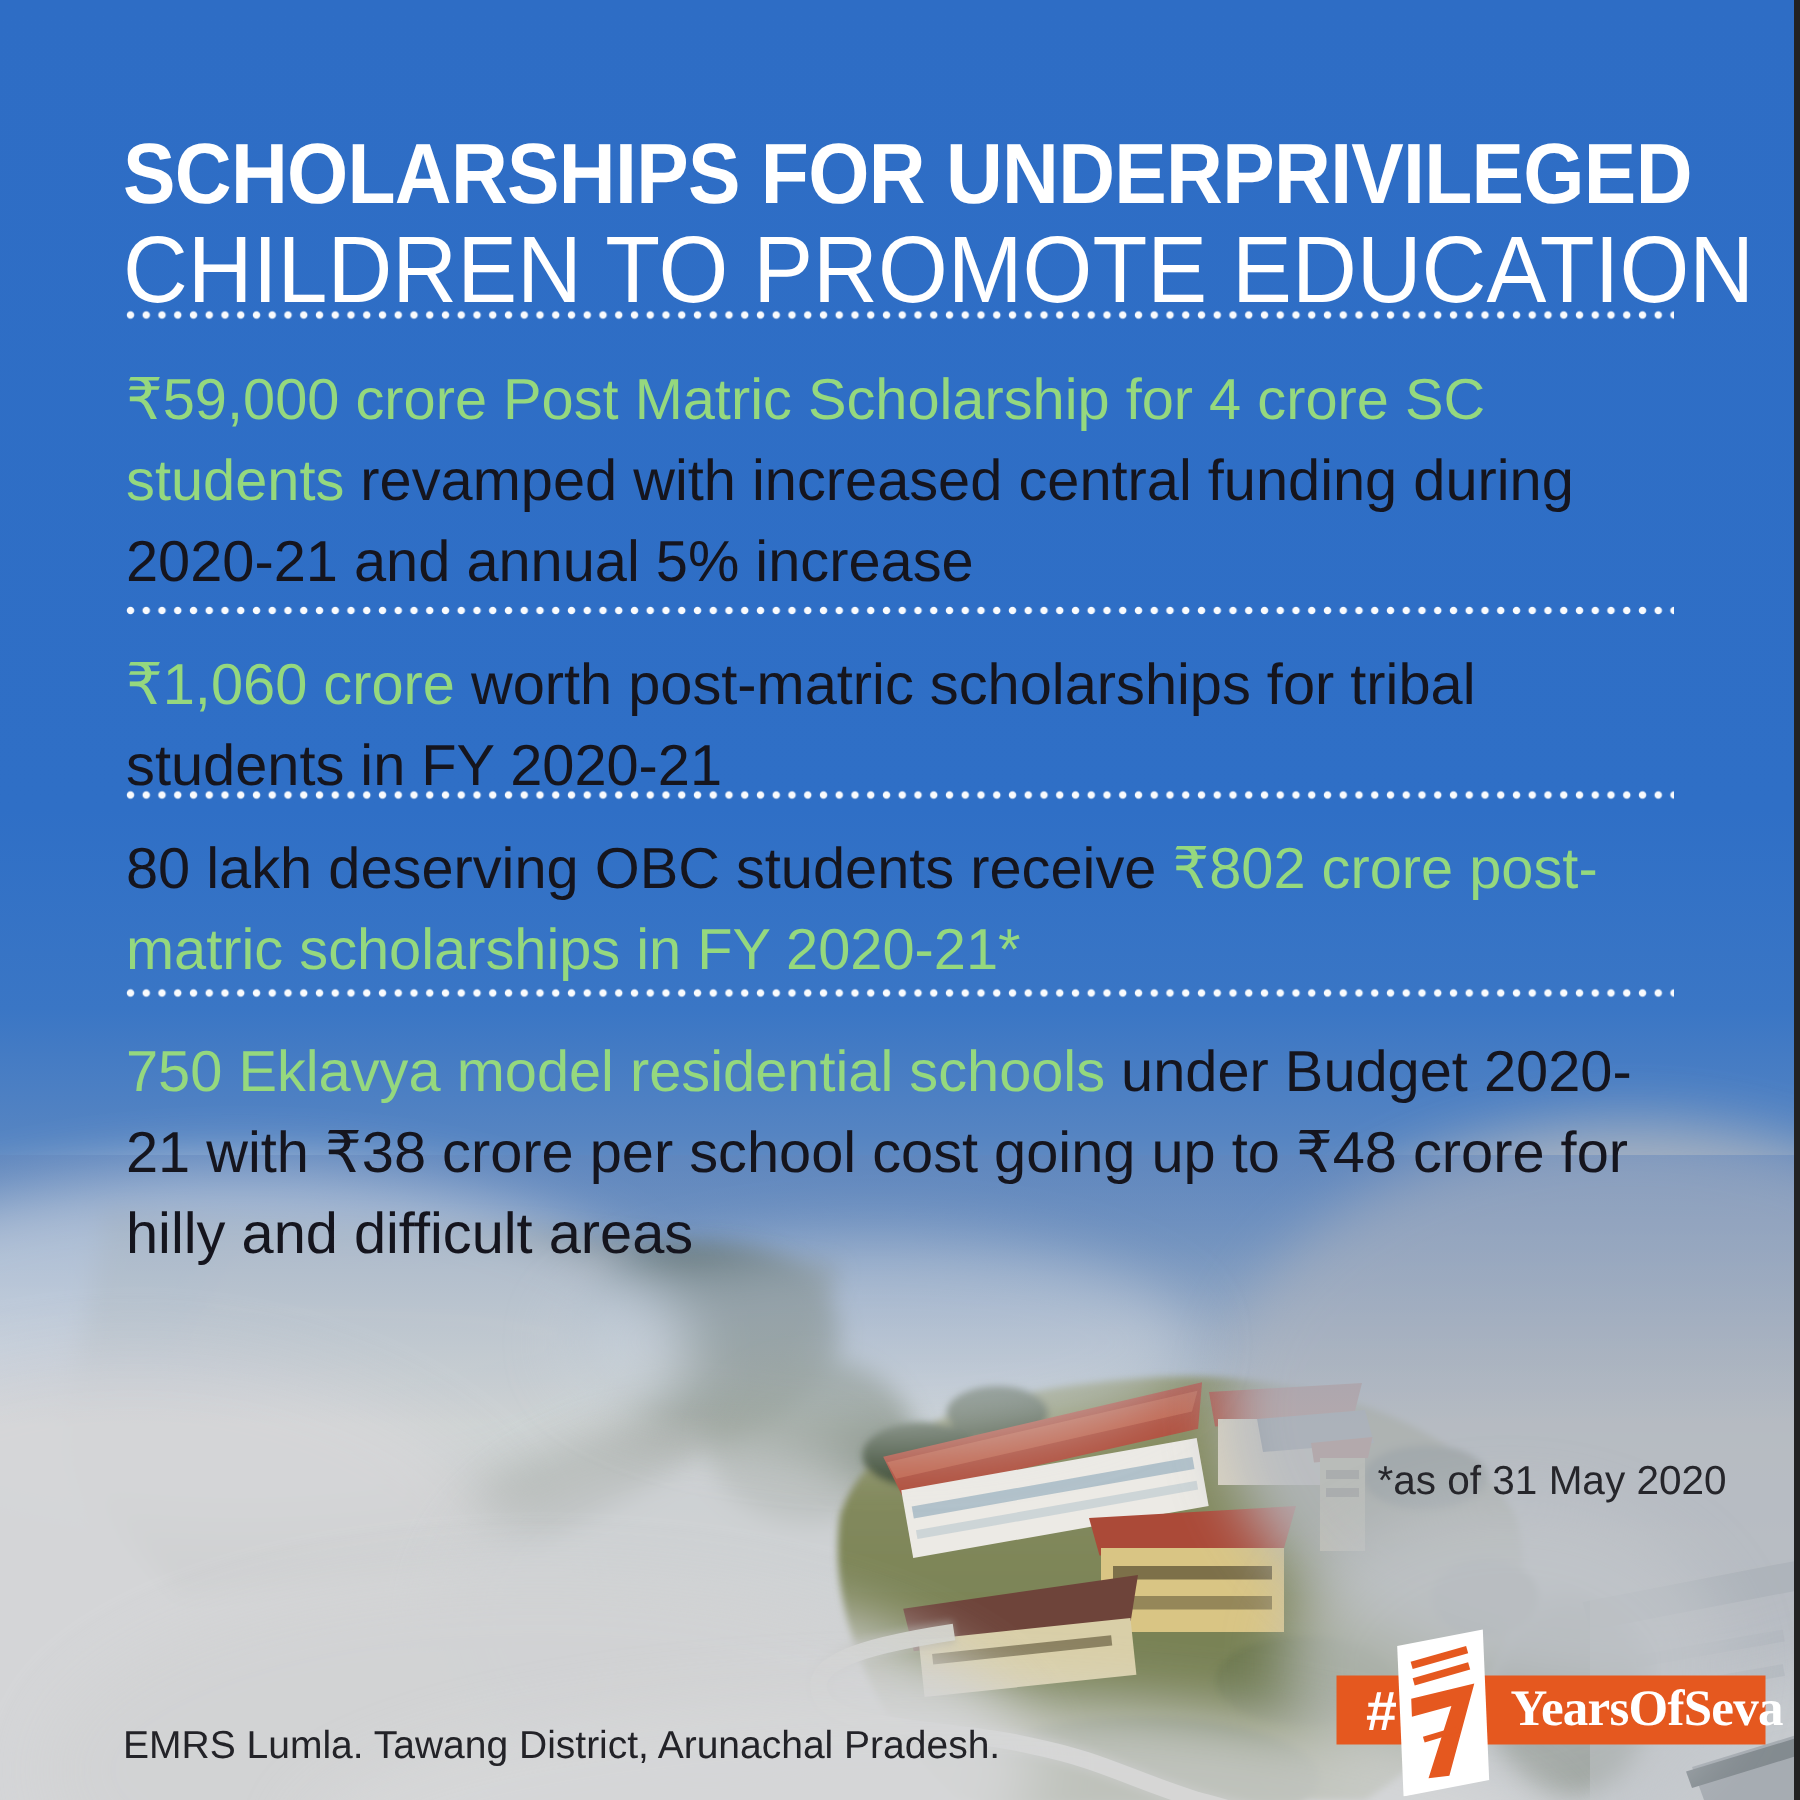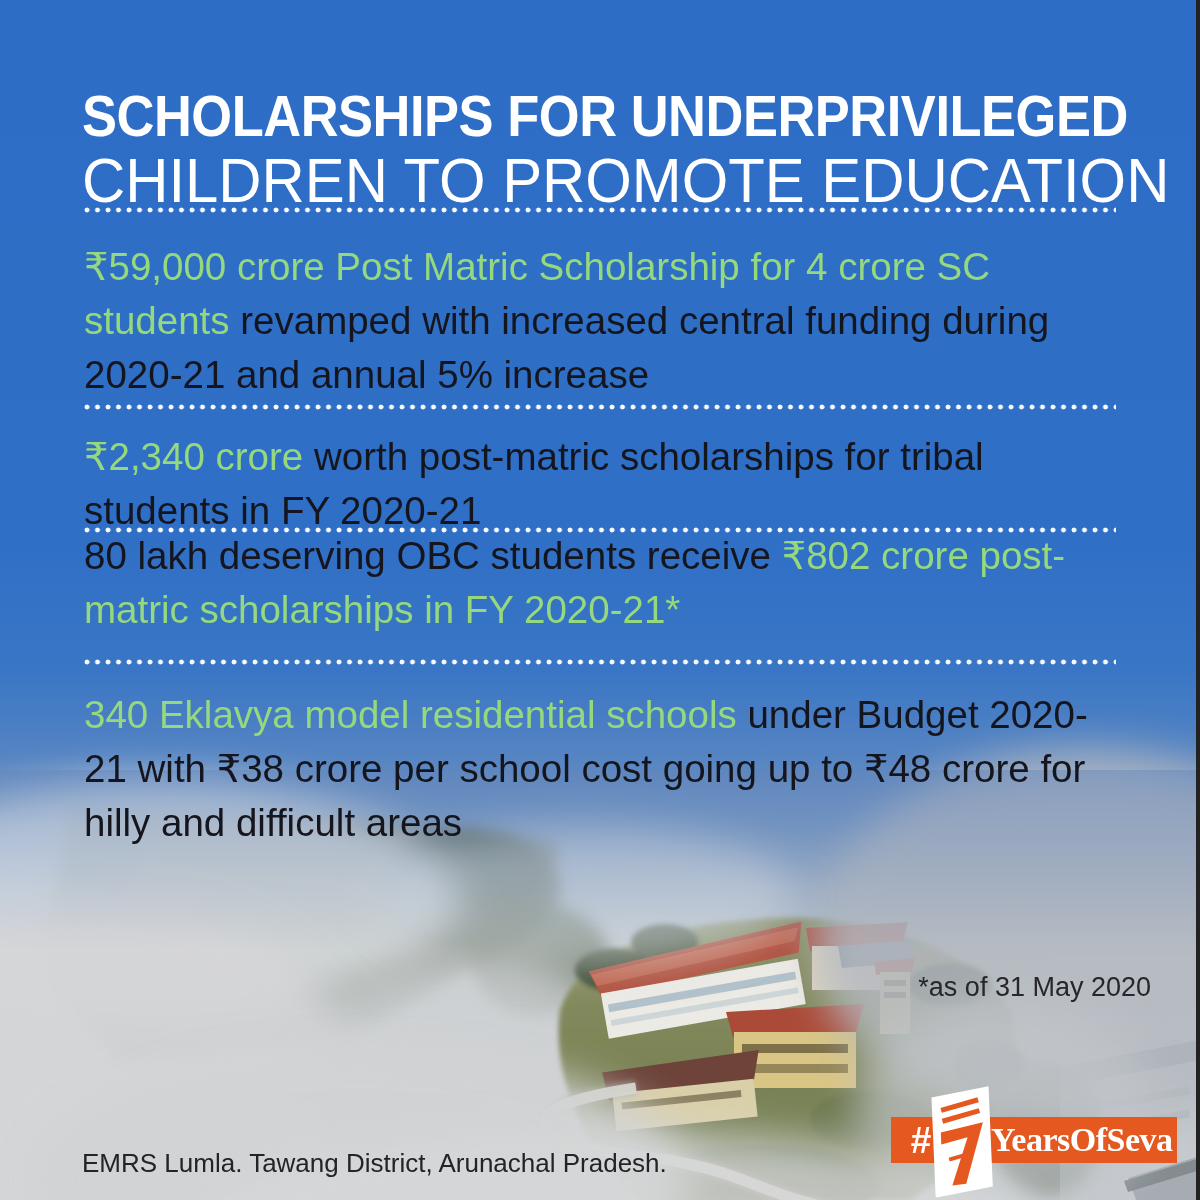--- a/index.html
+++ b/index.html
@@ -41,40 +41,40 @@
     background-image:radial-gradient(circle at 3px 3px, rgba(255,255,255,.97) 2.1px, rgba(255,255,255,0) 2.8px);
     background-size:10.5px 6px;background-repeat:repeat-x;
   }
   .sep1{top:207px}.sep2{top:404px}.sep3{top:527px}.sep4{top:659px}
   .fact{
     position:absolute;left:82px;width:1008px;margin:2px;
     font-size:38.5px;line-height:54px;font-weight:500;
   }
   .fact .hl{color:var(--green);}
   .fact .dk{color:var(--dark);}
-  .f0{top:238px}.f1{top:428px}.f2{top:527px}.f3{top:686px}
+  .f0{top:238px}.f1{top:428px}.f2{top:551px}.f3{top:686px}
   .footnote{
     position:absolute;right:45px;top:972px;font-size:27px;color:#26262b;
     letter-spacing:0px;
   }
   .caption{
     position:absolute;left:82px;top:1148px;font-size:26px;color:#232328;
   }
   .logo{position:absolute;left:891px;top:1088px;width:296px;height:112px;}
   .logo .banner{
     position:absolute;left:0;top:29px;width:286px;height:46px;
     background:var(--orange);
   }
   .logo .hash{
     position:absolute;left:10px;top:32px;width:40px;height:42px;
     color:var(--white);font-weight:700;font-size:37px;line-height:42px;text-align:center;
   }
   .seven-card{position:absolute;left:34px;top:0;width:74px;height:106px;transform:rotate(-7deg);}
   .logo-text{
-    position:absolute;left:100px;top:33px;
+    position:absolute;left:116px;top:33px;
     font-family:"Liberation Serif","DejaVu Serif",serif;font-weight:700;
     color:var(--white);font-size:34px;letter-spacing:-0.5px;
   }
 </style>
 </head>
 <body>
 
 <div class="canvas">
 
   <svg class="photo" viewBox="0 0 1200 560" aria-hidden="true">
@@ -182,23 +182,23 @@
     <span class="t1">SCHOLARSHIPS FOR UNDERPRIVILEGED</span>
     <span class="t2">CHILDREN TO PROMOTE EDUCATION</span>
   </h1>
 
   <div class="sep sep1"></div>
   <div class="sep sep2"></div>
   <div class="sep sep3"></div>
   <div class="sep sep4"></div>
 
   <p class="fact f0"><span class="hl">₹59,000 crore Post Matric Scholarship for 4 crore SC students</span><span class="dk"> revamped with increased central funding during 2020-21 and annual 5% increase</span></p>
-  <p class="fact f1"><span class="hl">₹2,340 crore</span><span class="dk"> worth post-matric scholarships for tribal students in FY 2020-21</span></p>
+  <p class="fact f1"><span class="hl">₹1,060 crore</span><span class="dk"> worth post-matric scholarships for tribal students in FY 2020-21</span></p>
   <p class="fact f2"><span class="dk">80 lakh deserving OBC students receive </span><span class="hl">₹802 crore post-matric scholarships in FY 2020-21*</span></p>
-  <p class="fact f3"><span class="hl">340 Eklavya model residential schools</span><span class="dk"> under Budget 2020-21 with ₹38 crore per school cost going up to ₹48 crore for hilly and difficult areas</span></p>
+  <p class="fact f3"><span class="hl">750 Eklavya model residential schools</span><span class="dk"> under Budget 2020-21 with ₹38 crore per school cost going up to ₹48 crore for hilly and difficult areas</span></p>
 
   <div class="footnote">*as of 31 May 2020</div>
 
   <div class="caption">EMRS Lumla. Tawang District, Arunachal Pradesh.</div>
 
   <div class="logo">
     <div class="banner"></div>
     <span class="hash">#</span>
     <span class="seven-card">
       <svg viewBox="0 0 74 106" width="74" height="106">

